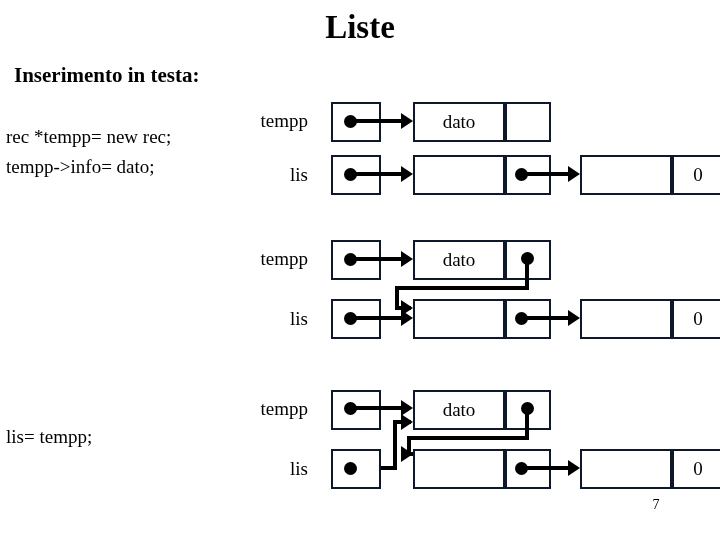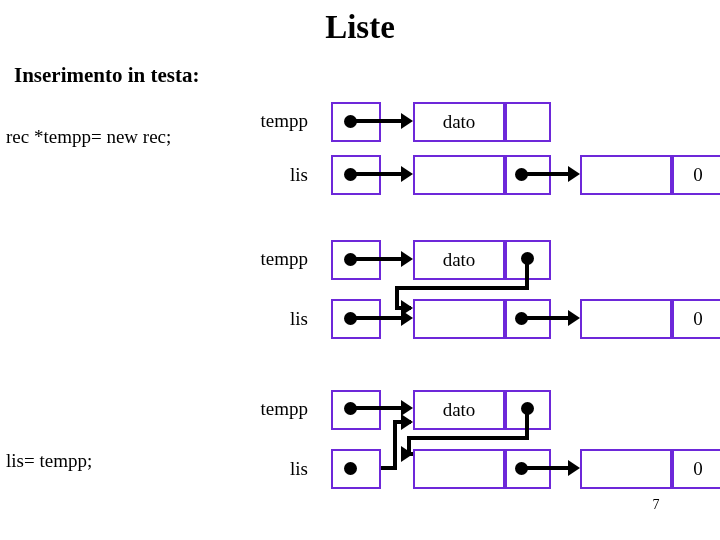--- a/index.html
+++ b/index.html
@@ -48,21 +48,21 @@
   .ptr-label {
     font-size: 19px;
     line-height: 22px;
     text-align: right;
     white-space: pre;
   }
 
   
   .cell {
     box-sizing: border-box;
-    border: 2px solid #6d28d9;
+    border: 2px solid #0f172a;
     background: #ffffff;
   }
   .cell-text {
     display: flex;
     align-items: center;
     justify-content: center;
     font-size: 19px;
     line-height: 20px;
   }
 
@@ -95,21 +95,22 @@
 </head>
 <body>
 
 <div id="slide">
 
   <div class="abs slide-title">Liste</div>
 
   <div class="abs section-heading">Inserimento in testa:</div>
 
   <div class="abs code-line" style="left:6px; top:108px;margin-top:17px;">rec *tempp= new rec;</div>
-  <div class="abs code-line" style="left:6px; top:425px;margin-top:24px;">lis= tempp;</div>
+  <div class="abs code-line" style="left:6px; top:155px;">tempp-&gt;info= dato;</div>
+  <div class="abs code-line" style="left:6px; top:425px;">lis= tempp;</div>
 
   <div class="abs ptr-label" style="left:180px; top:110px; width:128px;">tempp</div>
 
   <div class="abs cell" style="left:331px; top:102px; width:50px; height:40px;"></div>
   <div class="abs dot" style="left:344px; top:115px;"></div>
 
   <div class="abs hline" style="left:350px; top:119px; width:58px;"></div>
   <div class="abs arrow-right" style="left:401px; top:113px;"></div>
 
   <div class="abs cell cell-text" style="left:413px; top:102px; width:92px; height:40px;">dato</div>

